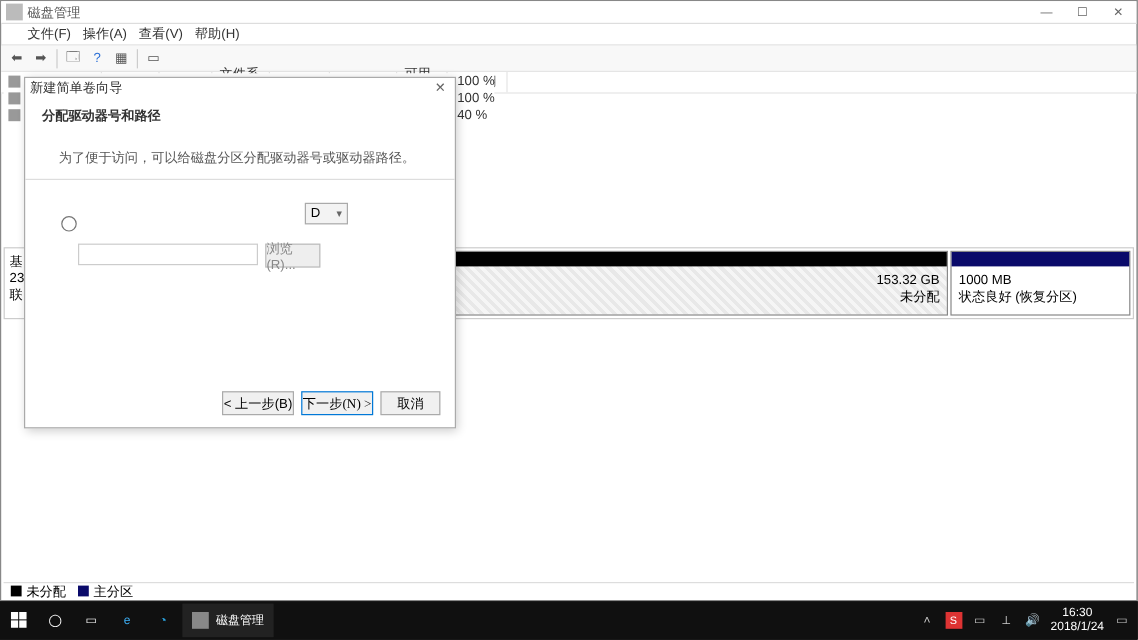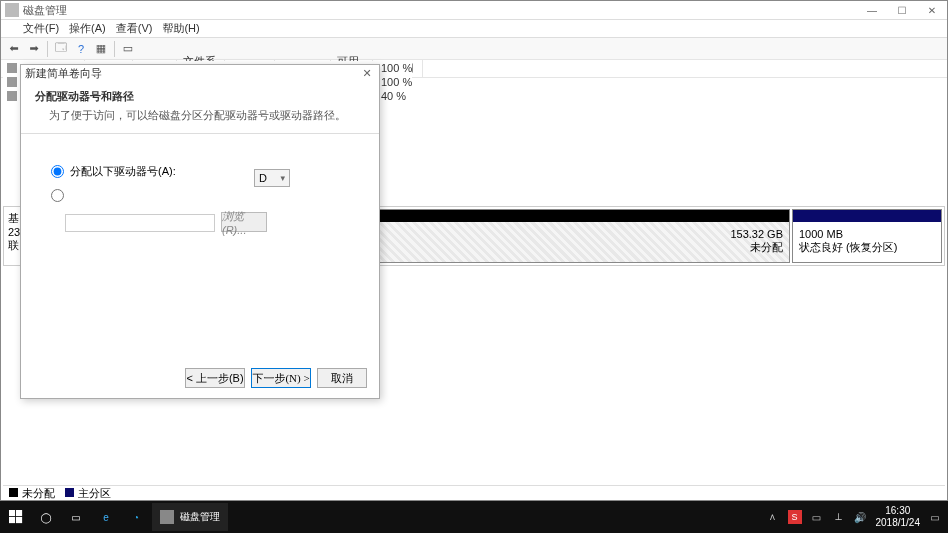--- a/index.html
+++ b/index.html
@@ -71,34 +71,34 @@
     position: absolute; bottom: 0; left: 2px; right: 2px; height: 15px;
     border-top: 1px solid #ddd; display: flex; align-items: center; font-size: 11px;
     padding-left: 6px; gap: 10px; background: #fff;
   }
   .legend .sw { width: 9px; height: 9px; display: inline-block; margin-right: 4px; }
   .sw-black { background: #000; }
   .sw-blue { background: #0a0a6a; }
   
   
   .wizard {
-    position: absolute; top: 63px; left: 19px; width: 360px; height: 335px;
+    position: absolute; top: 63px; left: 19px; width: 360px; height: 293px;
     background: #fff; border: 1px solid #aaa; box-shadow: 2px 2px 8px rgba(0,0,0,0.2);
     z-index: 100; font-size: 11px;
   }
   .wizard-title {
     height: 16px; display: flex; align-items: center; padding: 0 4px;
     color: #333;
   }
   .wizard-title .wt { flex: 1; }
   .wizard-close { width: 16px; text-align: center; color: #666; cursor: default; }
   .wizard-head {
     padding: 8px 14px 10px 14px; border-bottom: 1px solid #ddd;
   }
-  .wizard-head .h1 { font-weight: bold; color: #333; margin-bottom: 4px; }
+  .wizard-head .h1 { font-weight: bold; color: #333; margin-bottom: 20px; }
   .wizard-head .h2 { color: #555; padding-left: 14px; }
   .wizard-body {
     padding: 30px 30px 10px 30px;
   }
   .radio-row { display: flex; align-items: center; margin-bottom: 10px; }
   .radio-row input[type=radio] { margin-right: 6px; }
   .drive-select {
     position: absolute; top: 104px; left: 233px; width: 36px; height: 18px;
     border: 1px solid #aaa; background: #f3f3f3; display: flex; align-items: center;
     justify-content: space-between; padding: 0 4px; font-size: 11px;
@@ -236,27 +236,23 @@
     <div class="wizard-title">
       <span class="wt">新建简单卷向导</span>
       <span class="wizard-close">✕</span>
     </div>
     <div class="wizard-head">
       <div class="h1">分配驱动器号和路径</div>
       <div class="h2">为了便于访问，可以给磁盘分区分配驱动器号或驱动器路径。</div>
     </div>
     <div class="wizard-body">
       <div class="radio-row">
-        <input type="radio" checked="" style="">
-        <span>分配以下驱动器号(A):</span>
-      </div>
-      <div class="radio-row">
         <input type="radio" style="">
       </div>
-      <div class="radio-row" style="align-items:flex-end;font-style:italic;">
+      <div class="radio-row" style="align-items:flex-start;">
         <span class="path-input"></span>
         <span class="browse-btn">浏览(R)...</span>
       </div>
     </div>
     <div class="drive-select">
       <span>D</span>
       <span style="font-size:9px;color:#666;">▾</span>
     </div>
     <div class="wizard-buttons">
       <div class="wbtn" style="width:60px;">&lt; 上一步(B)</div>

